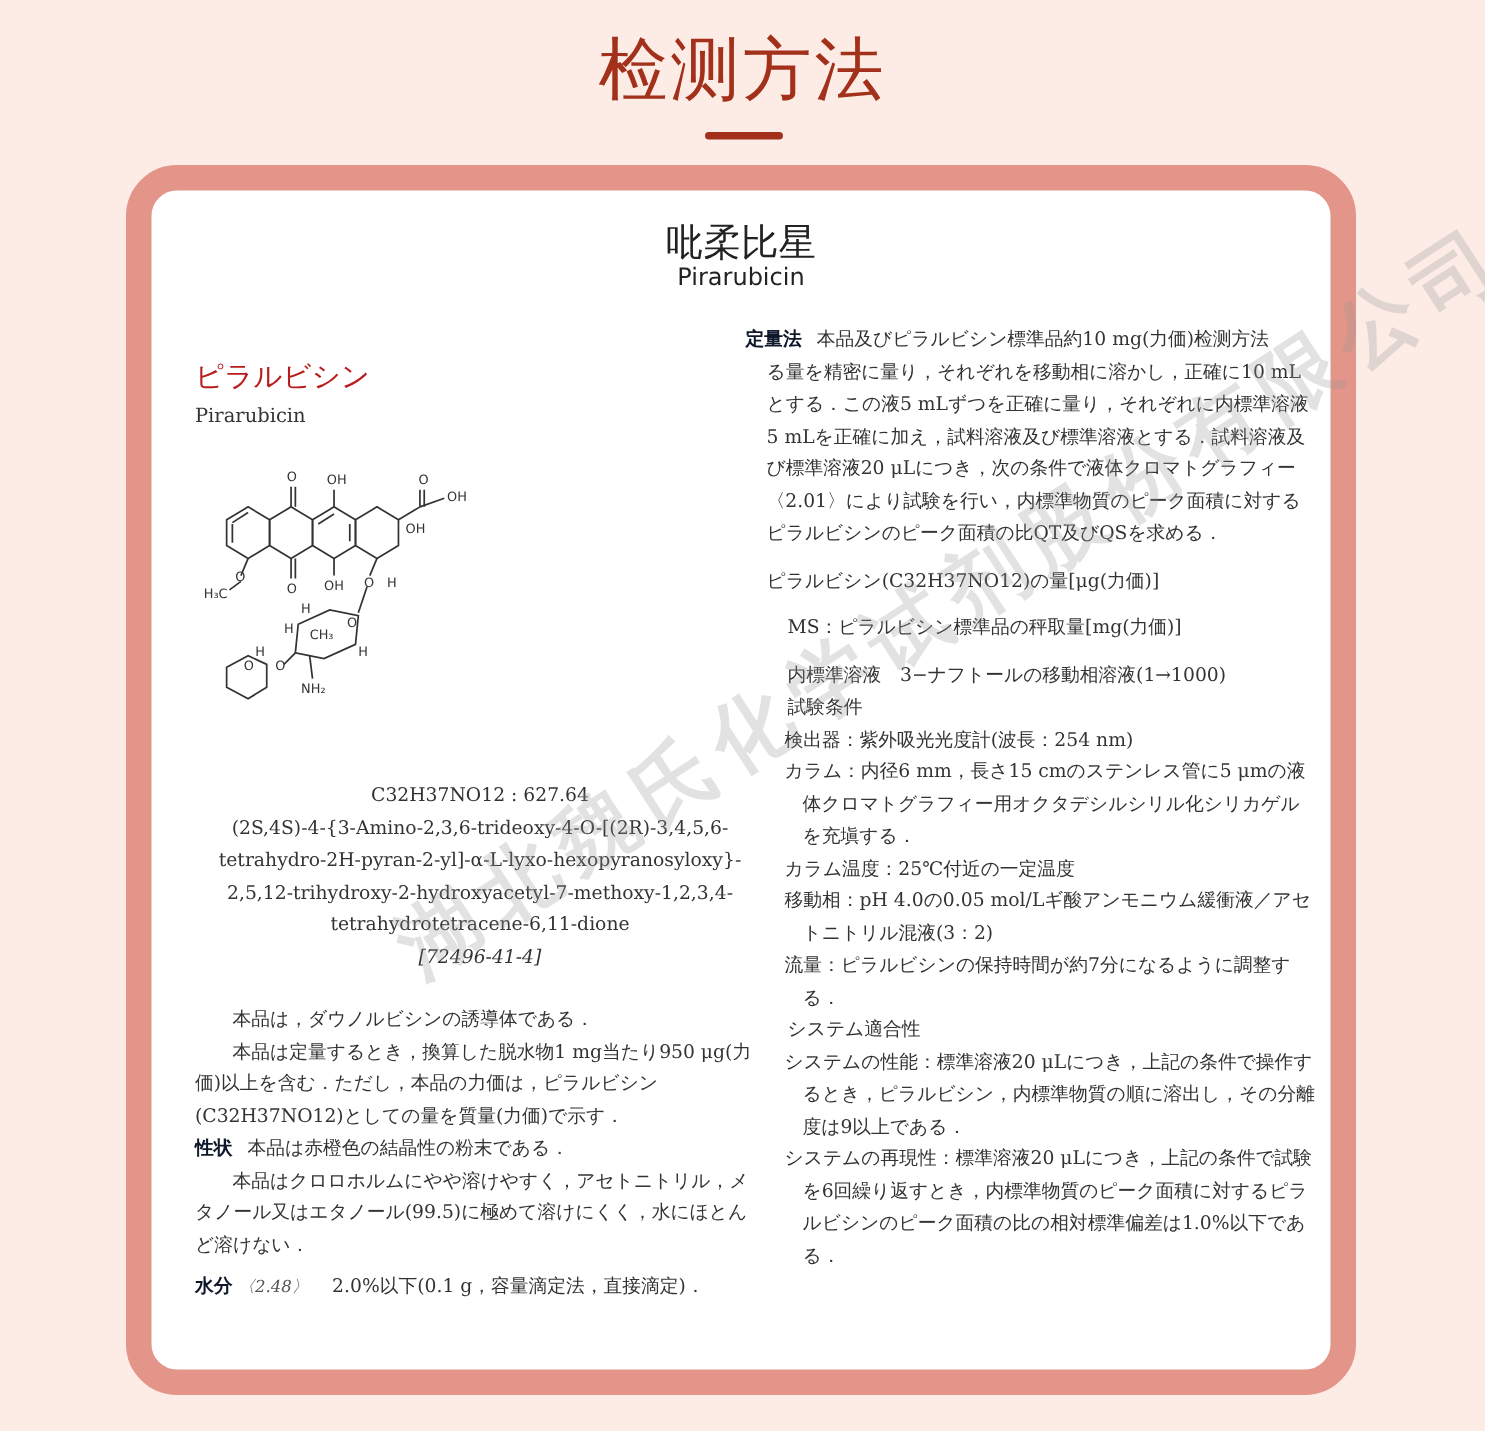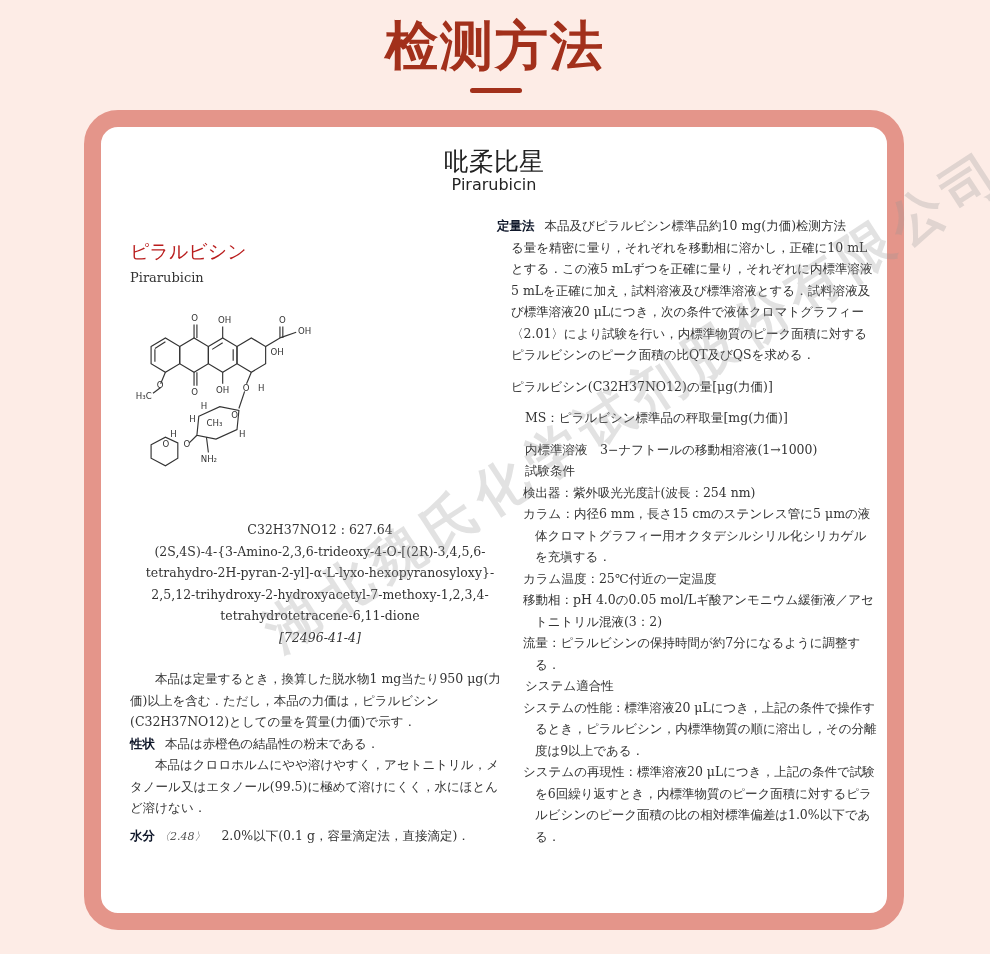--- a/index.html
+++ b/index.html
@@ -5,21 +5,21 @@
     html, body { margin: 0; padding: 0; }
     body {
       width: 990px; height: 954px; overflow: hidden; position: relative;
       background: #fdece6;
       font-family: "DejaVu Serif", "Liberation Serif", serif;
       color: #2a2a2a;
     }
     .page-title {
       position: absolute; left: 0; top: 14px; width: 990px; text-align: center;
       font-family: "DejaVu Sans", "Liberation Sans", sans-serif;
-      font-size: 53px; font-weight: bold; letter-spacing: 2px; color: #a2301b;
+      font-size: 46px; font-weight: normal; letter-spacing: 2px; color: #a2301b;
       line-height: 64px;
     }
     .title-bar {
       position: absolute; left: 470px; top: 88px; width: 52px; height: 5px;
       border-radius: 3px; background: #a2301b;
     }
     .frame {
       position: absolute; left: 84px; top: 110px; width: 786px; height: 786px;
       border: 17px solid #e4958a; border-radius: 34px; background: #ffffff;
     }
@@ -140,20 +140,21 @@
     <div class="mol-lines">
       <p>C32H37NO12 : 627.64</p>
       <p>(2S,4S)-4-{3-Amino-2,3,6-trideoxy-4-O-[(2R)-3,4,5,6-</p>
       <p>tetrahydro-2H-pyran-2-yl]-α-L-lyxo-hexopyranosyloxy}-</p>
       <p>2,5,12-trihydroxy-2-hydroxyacetyl-7-methoxy-1,2,3,4-</p>
       <p>tetrahydrotetracene-6,11-dione</p>
       <p style="font-style:italic;">[72496-41-4]</p>
     </div>
 
     <div style="height:20px"></div>
+    <p class="para" style="text-indent:2em">本品は，ダウノルビシンの誘導体である．</p>
     <p class="para" style="text-indent:2em">本品は定量するとき，換算した脱水物1 mg当たり950 μg(力価)以上を含む．ただし，本品の力価は，ピラルビシン(C32H37NO12)としての量を質量(力価)で示す．</p>
     <p class="row">
       <span class="lbl">性状</span><span>本品は赤橙色の結晶性の粉末である．</span>
     </p>
     <p class="para" style="text-indent:2em">本品はクロロホルムにやや溶けやすく，アセトニトリル，メタノール又はエタノール(99.5)に極めて溶けにくく，水にほとんど溶けない．</p>
     <div class="gap"></div>
     <p class="row">
       <span class="lbl" style="margin-right:4px">水分</span><span class="ital-ref">〈2.48〉</span>&nbsp;&nbsp;&nbsp;&nbsp;<span>2.0%以下(0.1 g，容量滴定法，直接滴定)．</span>
     </p>
   </div>

